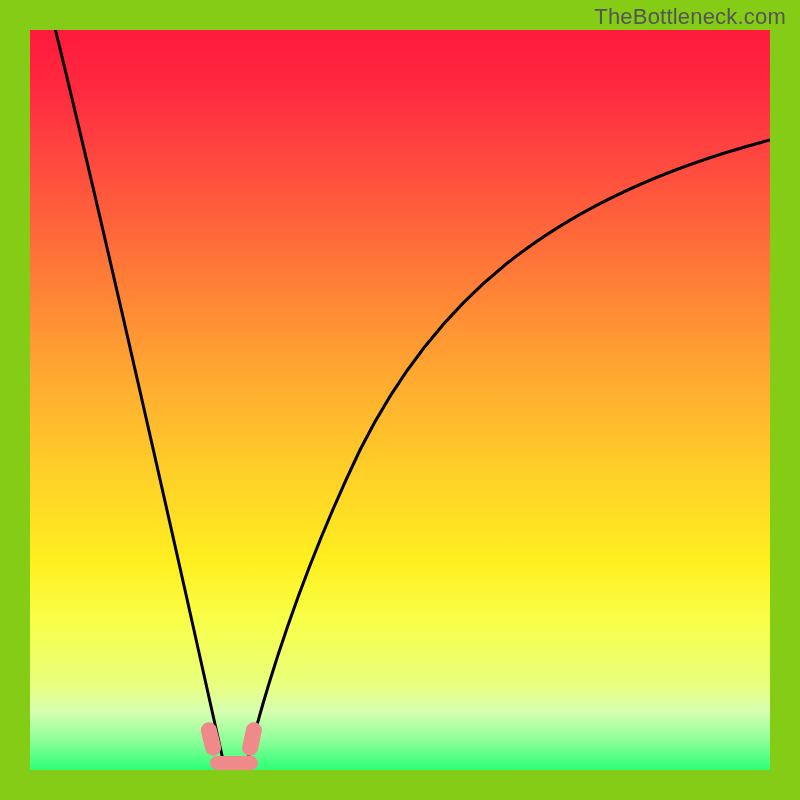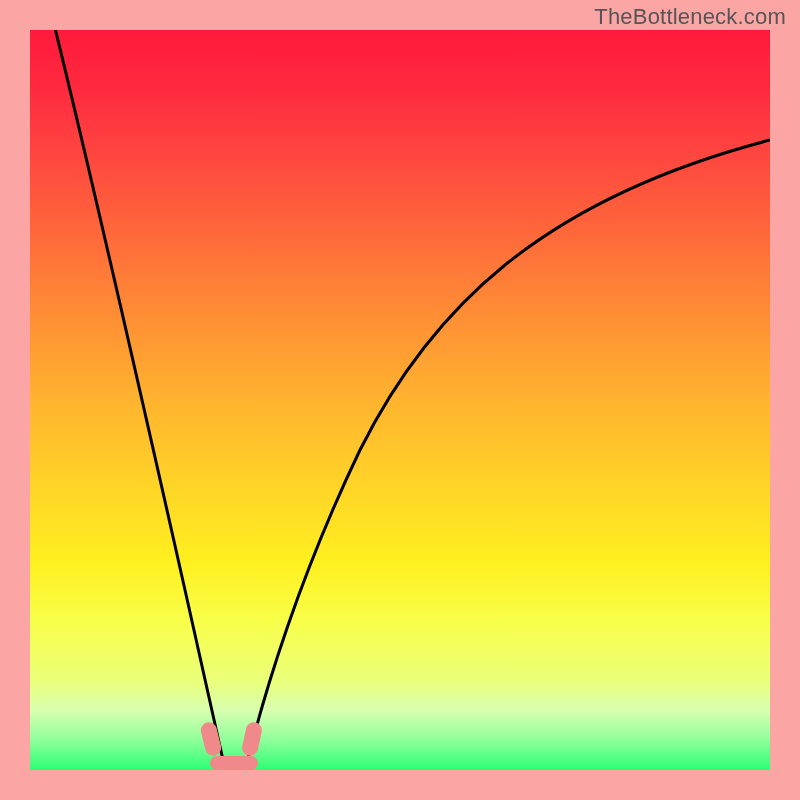--- a/index.html
+++ b/index.html
@@ -7,21 +7,21 @@
     padding: 0;
     width: 800px;
     height: 800px;
     overflow: hidden;
     background: #000;
     font-family: Arial, Helvetica, sans-serif;
   }
   .frame {
     position: absolute;
     inset: 0;
-    background: #fca5a5;
+    background: #84cc16;
   }
   .plot {
     position: absolute;
     left: 30px;
     top: 30px;
     width: 740px;
     height: 740px;
     background: linear-gradient(to bottom,
       #ff1a3b 0%,
       #ff2a3f 8%,

